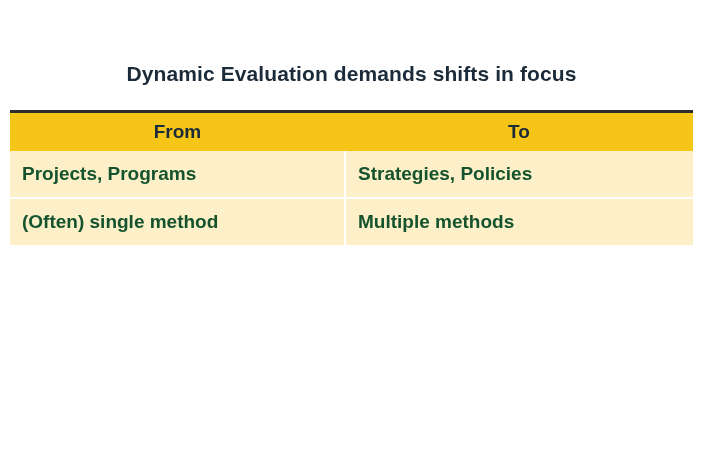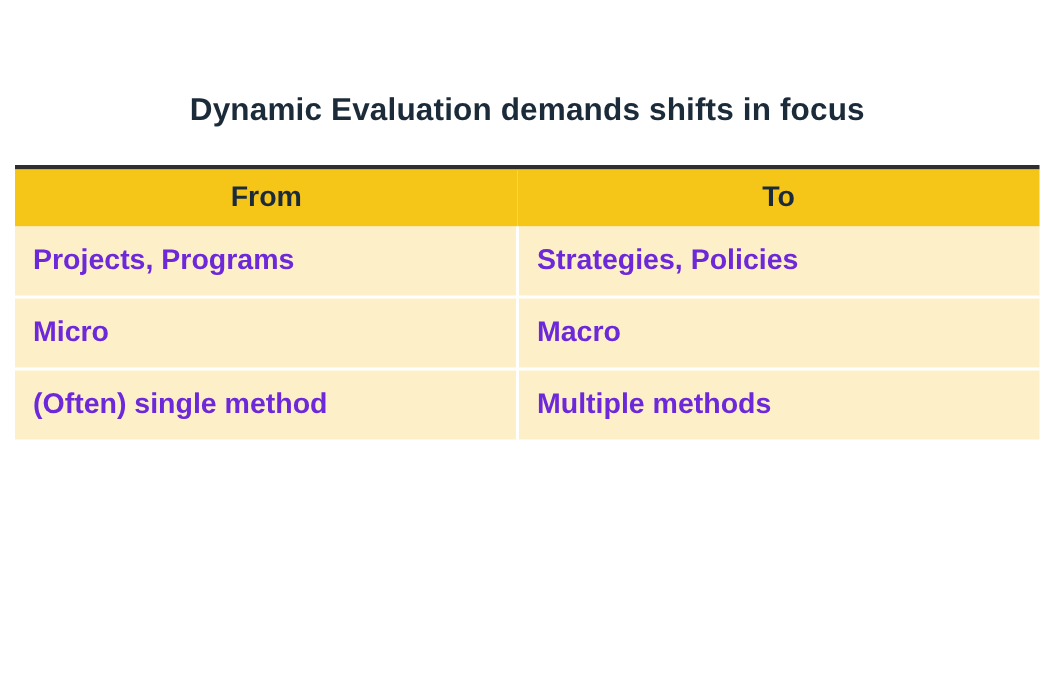--- a/index.html
+++ b/index.html
@@ -53,21 +53,21 @@
     color: #1c2b3a;
     font-size: 19px;
     font-weight: bold;
     text-align: center;
     height: 38px;
     padding: 0 10px;
     border: none;
   }
   table.matrix td {
     background: #fdf0c8;
-    color: #6d28d9;
+    color: #14532d;
     font-size: 19px;
     height: 46px;
     padding: 0 12px;
     border-bottom: 2px solid #ffffff;
     vertical-align: middle;
   }
   table.matrix td.from-cell {
     font-weight: bold;
     border-right: 2px solid #ffffff;
   }
@@ -97,24 +97,20 @@
           <th>From</th>
           <th>To</th>
         </tr>
       </thead>
       <tbody>
         <tr>
           <td class="from-cell">Projects, Programs</td>
           <td class="to-cell">Strategies, Policies</td>
         </tr>
         <tr>
-          <td class="from-cell">Micro</td>
-          <td class="to-cell">Macro</td>
-        </tr>
-        <tr>
           <td class="from-cell">(Often) single method</td>
           <td class="to-cell">Multiple methods</td>
         </tr>
       </tbody>
     </table>
   </div>
 
 </div>
 
 </body></html>

